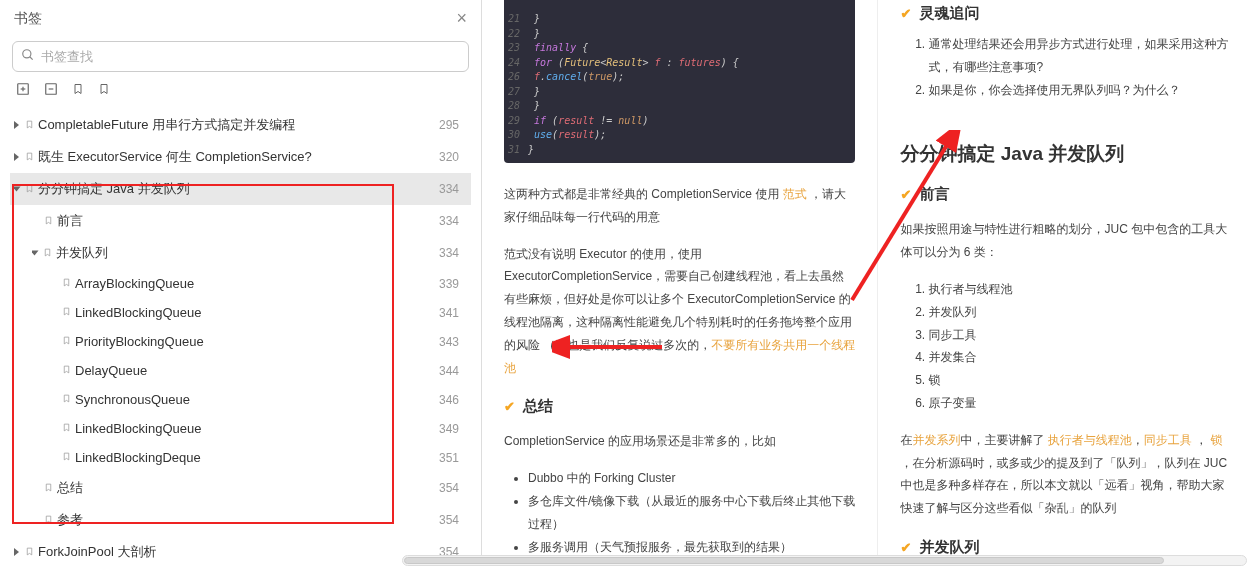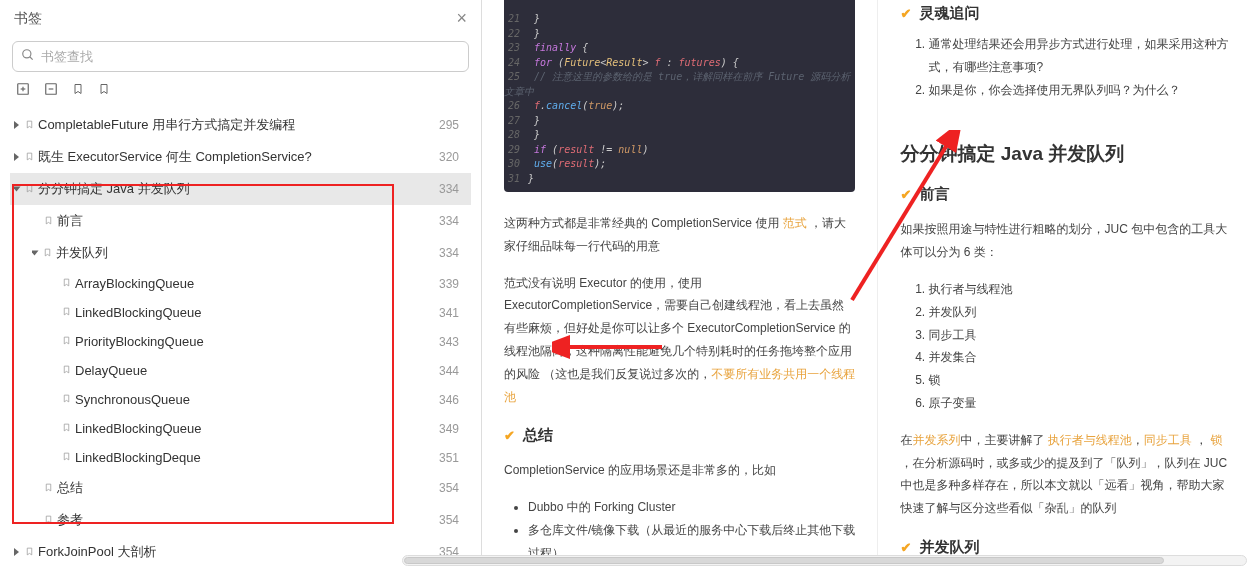--- a/index.html
+++ b/index.html
@@ -252,21 +252,20 @@
   <div class="red-box"></div>
 </div>
 
 <div class="main">
   <div class="col col-left">
     <div class="code-block" id="code">
         <div><span class="ln">21</span>        }</div>
         <div><span class="ln">22</span>    }</div>
         <div><span class="ln">23</span>    <span class="kw">finally</span> {</div>
         <div><span class="ln">24</span>        <span class="kw">for</span> (<span class="ty">Future</span>&lt;<span class="ty">Result</span>&gt; <span class="var">f</span> : <span class="var">futures</span>) {</div>
-        <div><span class="ln">25</span>            <span class="cm">// 注意这里的参数给的是 true，详解同样在前序 Future 源码分析文章中</span></div>
         <div><span class="ln">26</span>            <span class="var">f</span>.<span class="fn">cancel</span>(<span class="tr">true</span>);</div>
         <div><span class="ln">27</span>        }</div>
         <div><span class="ln">28</span>    }</div>
         <div><span class="ln">29</span>    <span class="kw">if</span> (<span class="var">result</span> != <span class="tr">null</span>)</div>
         <div><span class="ln">30</span>        <span class="fn">use</span>(<span class="var">result</span>);</div>
         <div><span class="ln">31</span>}</div>
       </div>
     <p class="para"><span>这两种方式都是非常经典的 CompletionService 使用 </span><span class="orange">范式</span><span> ，请大家仔细品味每一行代码的用意</span></p>
     <p class="para"><span>范式没有说明 Executor 的使用，使用 ExecutorCompletionService，需要自己创建线程池，看上去虽然有些麻烦，但好处是你可以让多个 ExecutorCompletionService 的线程池隔离，这种隔离性能避免几个特别耗时的任务拖垮整个应用的风险 （这也是我们反复说过多次的，</span><span class="orange">不要所有业务共用一个线程池</span></p>
     <div class="h-sec">

